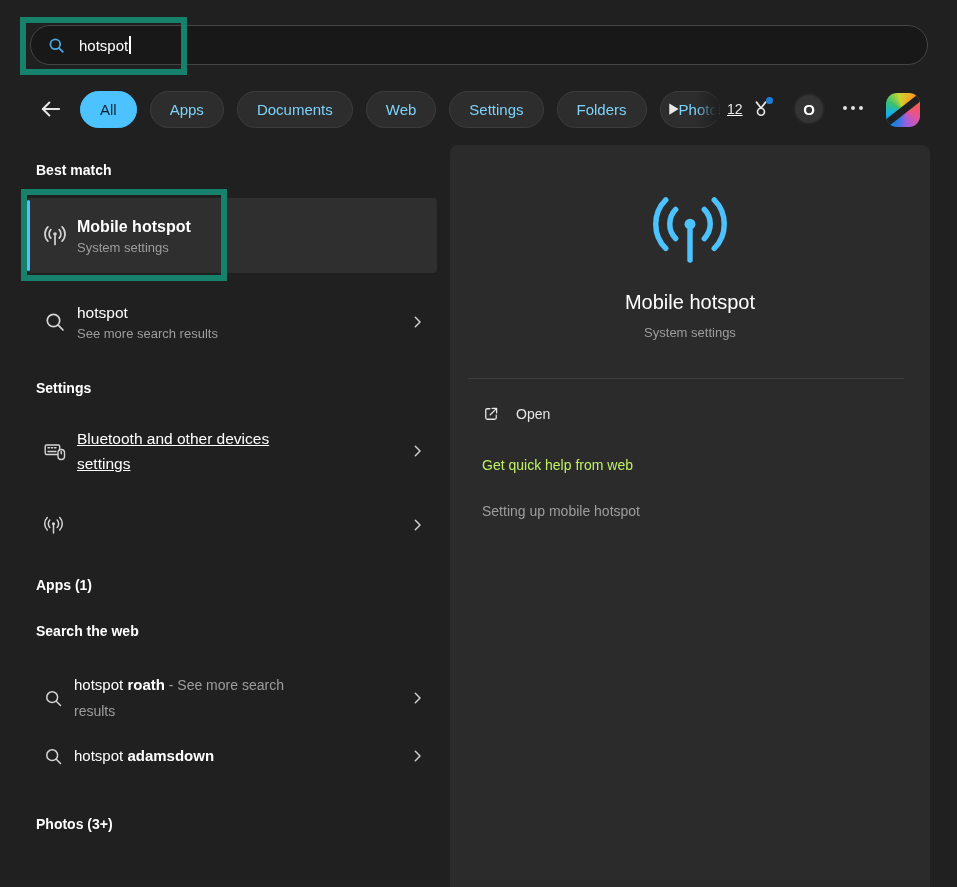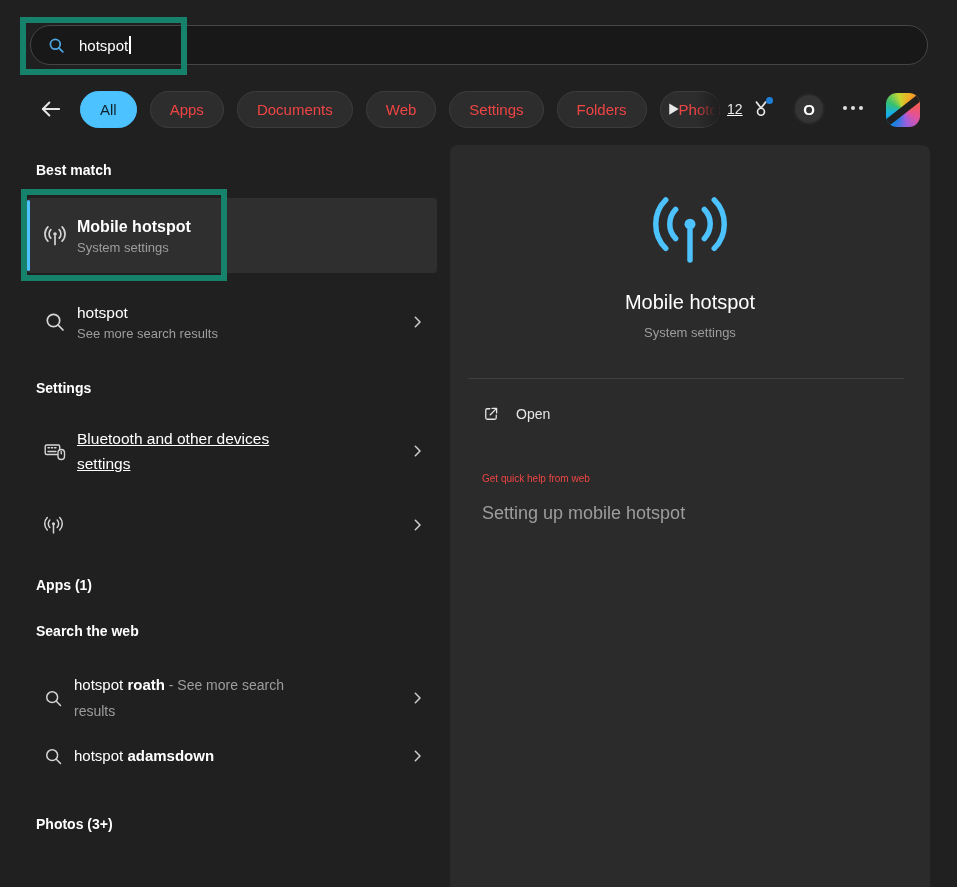--- a/index.html
+++ b/index.html
@@ -33,21 +33,21 @@
   
   .annotation{position:absolute;border:6px solid var(--annotation);pointer-events:none;z-index:50;}
   #ann-search{left:20px;top:17px;width:167px;height:58px;}
   #ann-best{left:21px;top:189px;width:206px;height:92px;}
   
   .back-btn{position:absolute;left:38px;top:96px;width:26px;height:26px;color:#e6e6e6;}
   .pills{position:absolute;left:80px;top:90px;display:flex;gap:13px;align-items:center;height:38px;}
   .pill{
     height:37px;display:flex;align-items:center;padding:0 19px;
     background:var(--pill-bg);border:1px solid #3c3c3c;border-radius:19px;
-    font-size:15px;color:#ef4444;cursor:pointer;white-space:nowrap;
+    font-size:15px;color:#7dd3fc;cursor:pointer;white-space:nowrap;
   }
   .pill.selected{background:var(--accent);border-color:var(--accent);color:#11222e;}
   .pill.truncated{width:60px;padding:0 0 0 18px;overflow:hidden;position:relative;border-right:none;}
   .pill.truncated::after{
     content:"";position:absolute;top:-1px;bottom:-1px;right:0;width:24px;
     background:linear-gradient(to right, rgba(32,32,32,0), #202020 85%);
   }
   .play-btn{position:absolute;left:664px;top:100px;width:18px;height:18px;color:#e8e8e8;}
   .rewards{position:absolute;left:727px;top:98px;display:flex;align-items:center;gap:7px;text-decoration:underline;}
   .rewards .pts{font-size:14px;color:#e8e8e8;}
@@ -107,22 +107,22 @@
     background:var(--panel-bg);border-radius:8px 8px 0 0;
   }
   .p-icon{position:absolute;top:48px;left:0;right:0;display:flex;justify-content:center;color:var(--accent);}
   .p-icon svg{width:82px;height:76px;}
   .p-title{position:absolute;top:146px;width:100%;text-align:center;font-size:20px;color:#fff;}
   .p-sub{position:absolute;top:180px;width:100%;text-align:center;font-size:13px;color:var(--txt-dim);}
   .p-divider{position:absolute;top:233px;left:18px;right:26px;height:1px;background:#3f3f3f;}
   .open-row{position:absolute;top:256px;left:32px;height:26px;display:flex;align-items:center;gap:16px;cursor:pointer;}
   .open-row .oicon{width:18px;height:18px;color:#e6e6e6;}
   .open-row .olabel{font-size:14px;color:#e6e6e6;}
-  .help-header{position:absolute;top:312px;left:32px;font-size:10px;color:#ef4444;margin-top:16px;}
-  .help-link{position:absolute;top:358px;left:32px;font-size:18px;color:var(--txt-dim);cursor:pointer;}
+  .help-header{position:absolute;top:312px;left:32px;font-size:14px;color:#bef264;}
+  .help-link{position:absolute;top:358px;left:32px;font-size:14px;color:var(--txt-dim);cursor:pointer;}
 </style>
 </head>
 <body>
 
 <div class="search-bar">
   <span class="mag">
     <svg viewBox="0 0 24 24" fill="none" stroke="currentColor" stroke-width="2.2" stroke-linecap="round">
       <circle cx="10.5" cy="10.5" r="6.2"></circle>
         <path d="M15.2 15.2L20 20"></path>
     </svg>

